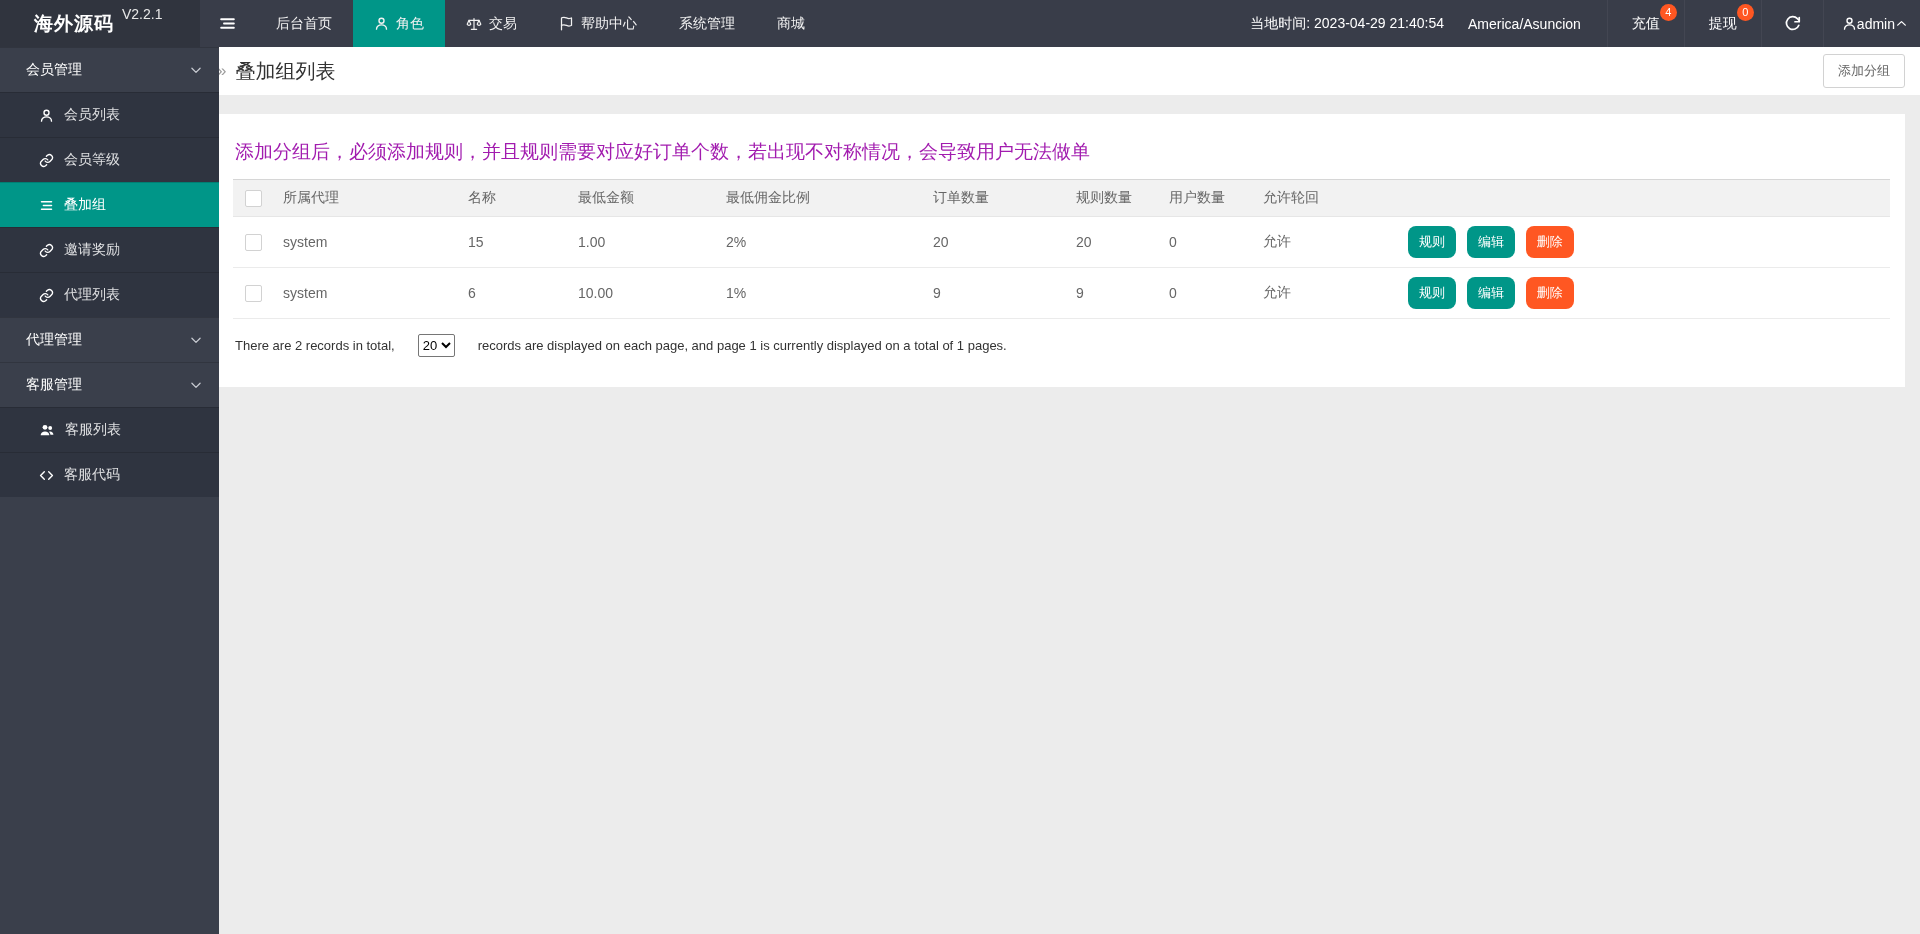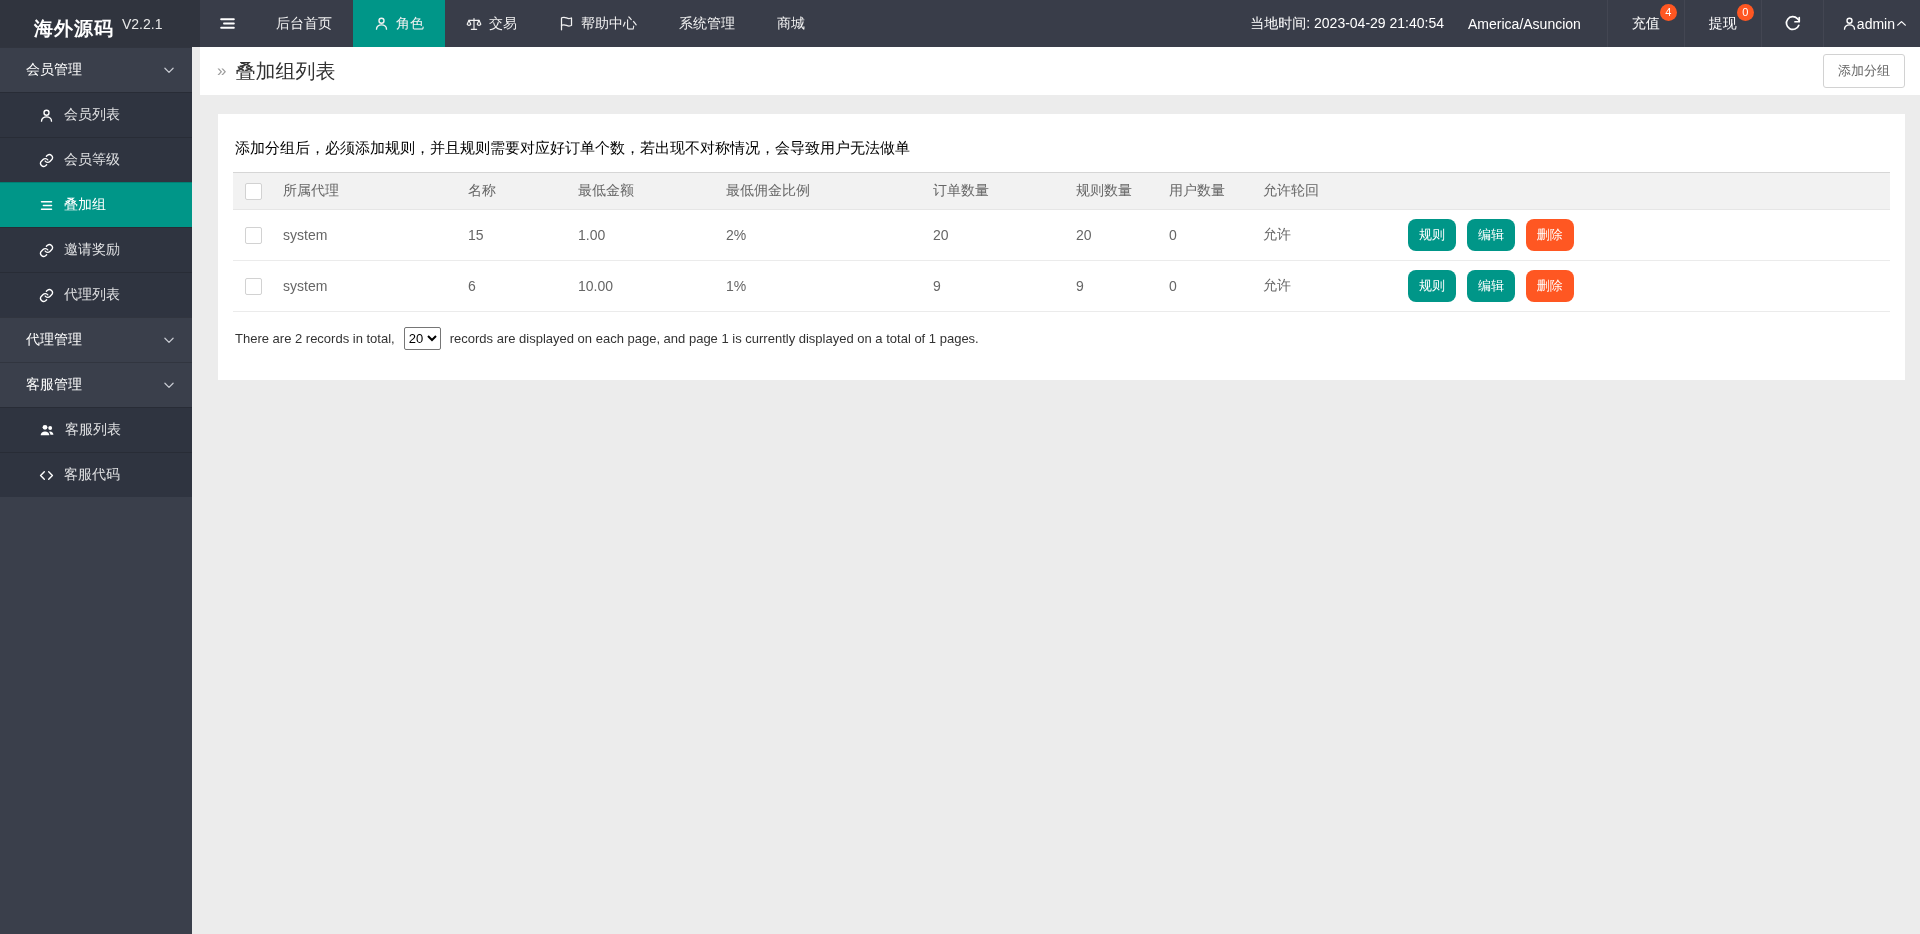--- a/index.html
+++ b/index.html
@@ -7,21 +7,21 @@
   body {
     width:1920px; height:934px; overflow:hidden;
     font-family:"Liberation Sans","DejaVu Sans",sans-serif;
     background:#ececec; color:#333;
   }
   svg { display:block; }
 
   
   .navbar { position:fixed; top:0; left:0; width:1920px; height:47px;
     background:#393d49; display:flex; align-items:stretch; color:#fff; z-index:20; }
-  .logo { width:200px; background:#30343e; display:flex; align-items:center;
+  .logo { width:200px; background:#30343e; display:flex; align-items:flex-start;
     padding:11px 0 0 34px; }
   .logo-main { font-size:19px; font-weight:bold; color:#fff; letter-spacing:1px; }
   .logo-ver { font-size:14px; color:#e8e8e8; margin-left:8px; position:relative; top:-5px; }
   .nav-burger { display:flex; align-items:center; padding:0 19px; cursor:pointer; color:#fff; }
   .nav-item { display:flex; align-items:center; gap:7px; padding:0 21px;
     font-size:14px; color:#f2f2f2; cursor:pointer; white-space:nowrap; }
   .nav-item.active { background:#009688; }
   .nav-right { margin-left:auto; display:flex; align-items:stretch; }
   .nav-time { display:flex; align-items:center; font-size:14px; padding:0 14px; color:#fff; }
   .nav-tz { display:flex; align-items:center; font-size:14px; padding:0 26px 0 10px; color:#fff; }
@@ -29,21 +29,21 @@
     font-size:14px; cursor:pointer; border-left:1px solid rgba(255,255,255,.05); }
   .badge { position:absolute; top:4px; right:7px; background:#ff5722; color:#fff;
     min-width:17px; height:17px; line-height:17px; border-radius:9px; text-align:center;
     font-size:11px; padding:0 4px; }
   .nav-refresh { display:flex; align-items:center; padding:0 22px; cursor:pointer;
     border-left:1px solid rgba(255,255,255,.05); }
   .nav-user { display:flex; align-items:center; padding:0 12px 0 18px;
     font-size:14px; cursor:pointer; border-left:1px solid rgba(255,255,255,.05); }
 
   
-  .sidebar { position:fixed; top:47px; left:0; bottom:0; width:192px;
+  .sidebar { position:fixed; top:47px; left:0; bottom:0; width:219px;
     background:#3a3f4b; z-index:10; }
   .side-item { height:45px; display:flex; align-items:center; font-size:14px;
     cursor:pointer; border-top:1px solid rgba(0,0,0,.15); }
   .side-header { padding:0 16px 0 26px; color:#ffffff; justify-content:space-between;
     background:#3a3f4b; }
   .side-child { padding-left:39px; gap:10px; color:rgba(255,255,255,.85); background:#2f3440; }
   .side-child .s-icon { color:#fff; }
   .side-child.active { background:#009688; color:#fff; }
   .side-chevron { color:#c7cad1; }
 
@@ -52,39 +52,39 @@
   .crumbbar { height:48px; background:#fff; display:flex; align-items:center;
     justify-content:space-between; padding:0 15px 0 17px; }
   .crumb-left { display:flex; align-items:center; gap:9px; }
   .crumb-caret { color:#9c9c9c; font-size:17px; }
   .crumb-title { color:#333; font-size:20px; }
   .add-btn { background:#fff; border:1px solid #d2d2d2; color:#666; font-size:13px;
     padding:7px 14px; border-radius:3px; cursor:pointer;
     font-family:"Liberation Sans","DejaVu Sans",sans-serif; }
 
   .card { margin:19px 15px 0 18px; background:#fff; padding:25px 15px 30px 15px; min-height:260px; }
-  .hint { color:#000000; font-size:15px; margin:0 0 14px 2px; }
+  .hint { color:#a21caf; font-size:19px; margin:0 0 14px 2px; }
 
   table.grid { width:100%; border-collapse:collapse; font-size:14px; color:#666; table-layout:fixed; }
   .grid thead tr { background:#f2f2f2; height:37px; }
   .grid th { font-weight:normal; text-align:left; color:#666; padding:0 0 0 10px;
     border-top:1px solid #d6d6d6; border-bottom:1px solid #e6e6e6; }
   .grid td { height:51px; padding:0 0 0 10px; border-bottom:1px solid #ebebeb; }
   .col-check { width:40px; }
   .grid th.cell-check, .grid td.cell-check { padding-left:12px; }
   .cbx { appearance:none; -webkit-appearance:none; width:17px; height:17px;
     border:1px solid #d2d2d2; border-radius:2px; background:#fff; margin:0; cursor:pointer;
     vertical-align:middle; }
   .btn { display:inline-block; border:none; color:#fff; font-size:13px; padding:7px 11px;
     border-radius:8px; margin-right:7px; cursor:pointer;
     font-family:"Liberation Sans","DejaVu Sans",sans-serif; }
   .btn-teal { background:#009688; }
   .btn-orange { background:#ff5722; }
 
-  .pagefoot { display:flex; align-items:center; gap:9px; margin:15px 0 0 2px;
+  .pagefoot { display:flex; align-items:center; gap:23px; margin:15px 0 0 2px;
     font-size:13px; color:#333; }
   .pagefoot select { font-size:13px; height:23px; border:1px solid #767676;
     border-radius:2px; background:#fff; color:#000;
     font-family:"Liberation Sans","DejaVu Sans",sans-serif; }
 </style>
 </head>
 <body>
 
 <div class="navbar">
   <div class="logo">

